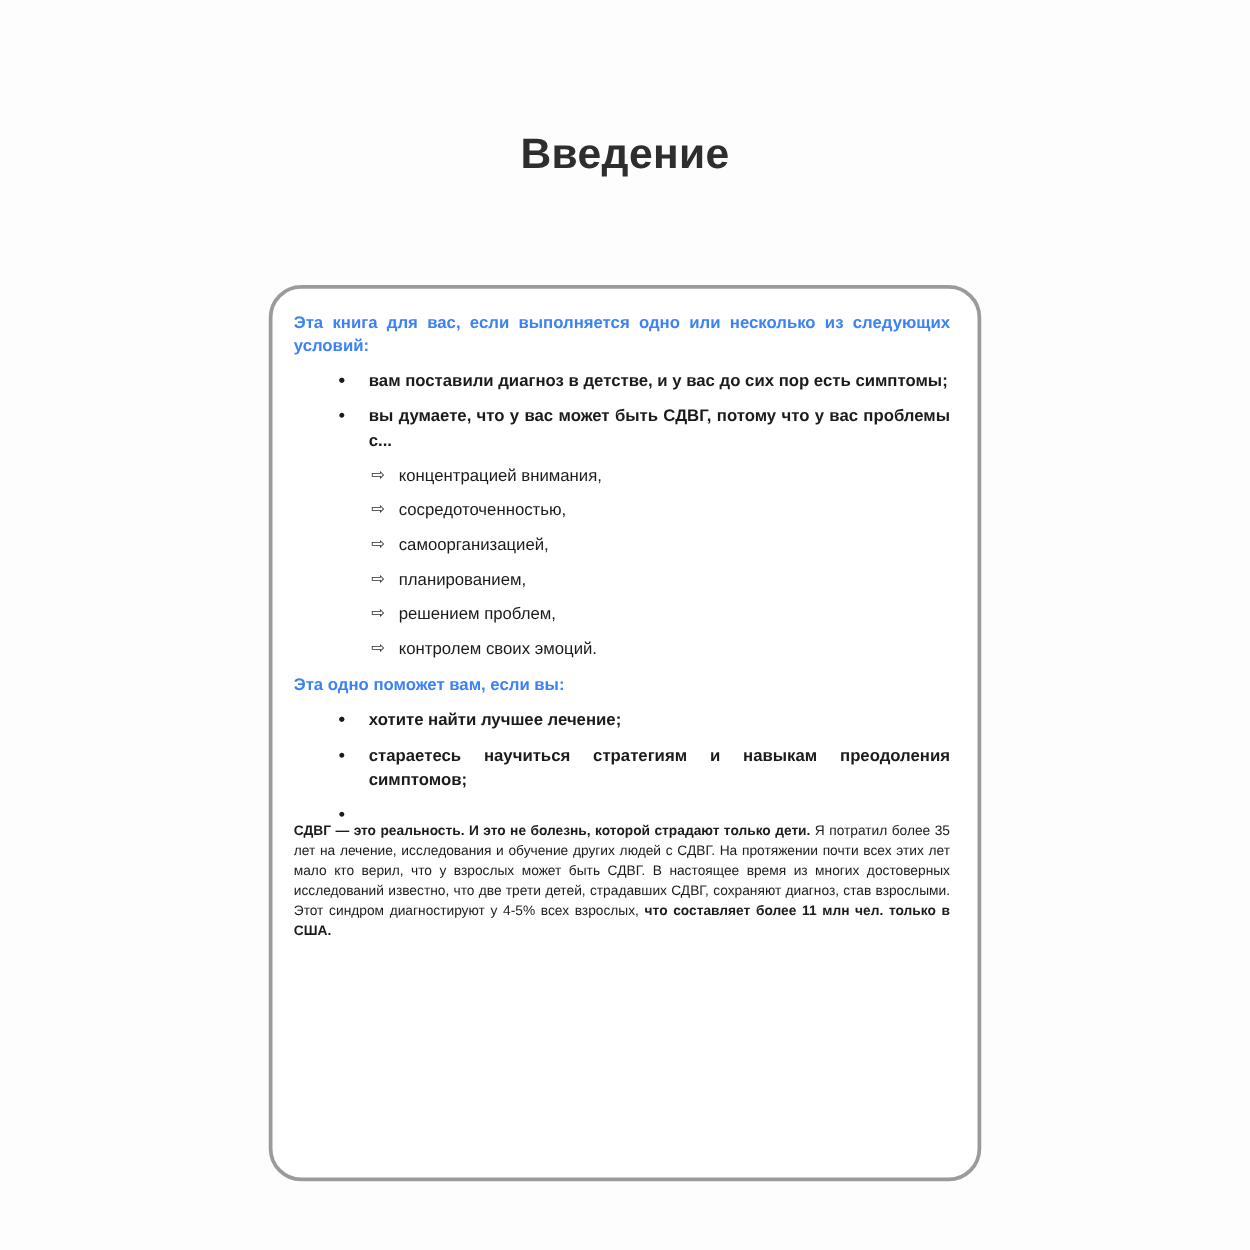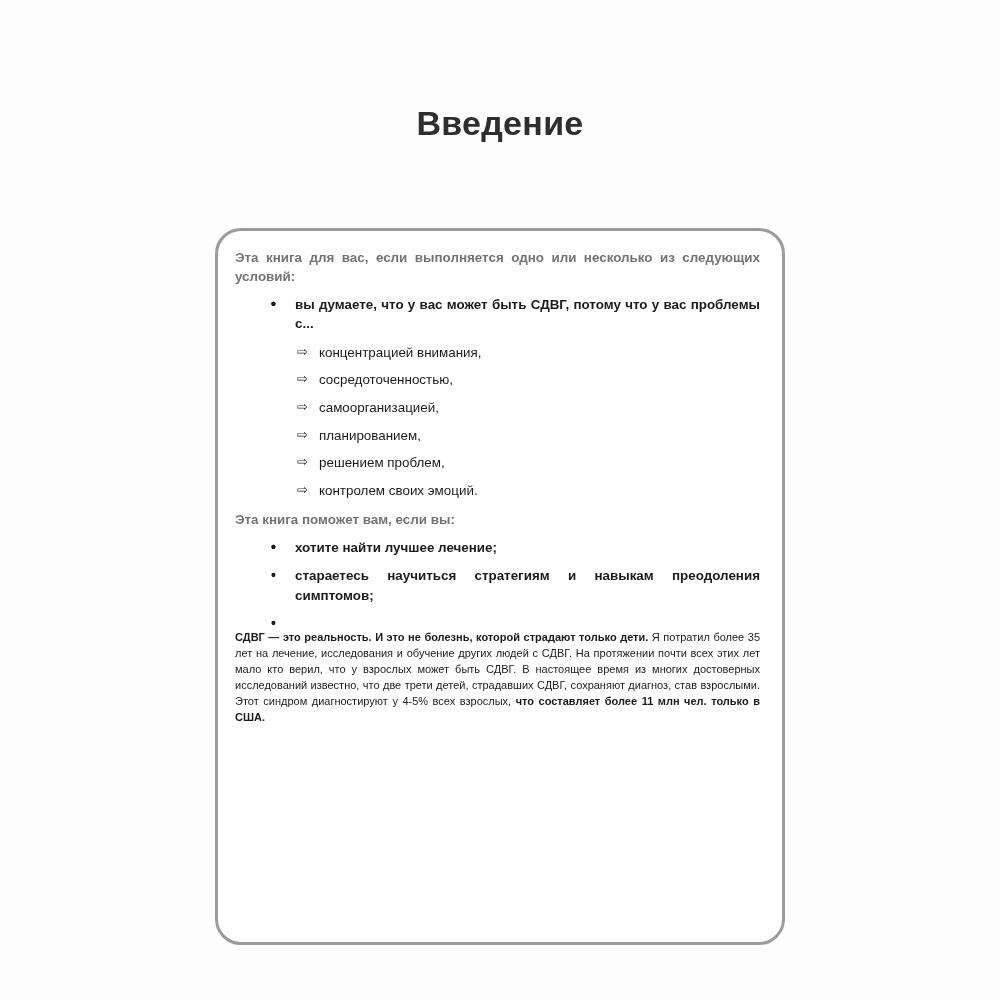--- a/index.html
+++ b/index.html
@@ -38,21 +38,21 @@
     border-radius: 26px;
     padding: 17px 22px 18px 17px;
     background: #ffffff;
   }
   .para {
     margin: 0 0 6px 0;
     font-size: 13.4px;
     line-height: 1.43;
     font-weight: 700;
     text-align: justify;
-    color: #737373;
+    color: #3b82f6;
   }
   .para.second {
     margin-top: 10px;
     margin-bottom: 7px;
   }
   ul.blist {
     list-style: none;
     margin: 2px 0 0 0;
     padding: 0;
   }
@@ -116,20 +116,21 @@
   <div class="intro-box">
 
     <p class="para">Эта книга для вас, если выполняется одно или несколько из следующих условий:</p>
 
     <ul class="blist">
       <li>
         <span class="bullet">•</span>
       </li>
       <li>
         <span class="bullet">•</span>
+        <span>вам поставили диагноз в детстве, и у вас до сих пор есть симптомы;</span>
       </li>
       <li>
         <span class="bullet">•</span>
         <span>вы думаете, что у вас может быть СДВГ, потому что у вас проблемы с...</span>
       </li>
     </ul>
 
     <ul class="alist">
       <li>
         <span class="arrow">⇨</span>
@@ -150,21 +151,21 @@
       <li>
         <span class="arrow">⇨</span>
         <span>решением проблем,</span>
       </li>
       <li>
         <span class="arrow">⇨</span>
         <span>контролем своих эмоций.</span>
       </li>
     </ul>
 
-    <p class="para second">Эта книга поможет вам, если вы:</p>
+    <p class="para second">Эта одно поможет вам, если вы:</p>
 
     <ul class="blist">
       <li>
         <span class="bullet">•</span>
       </li>
       <li>
         <span class="bullet">•</span>
         <span>хотите найти лучшее лечение;</span>
       </li>
       <li>

